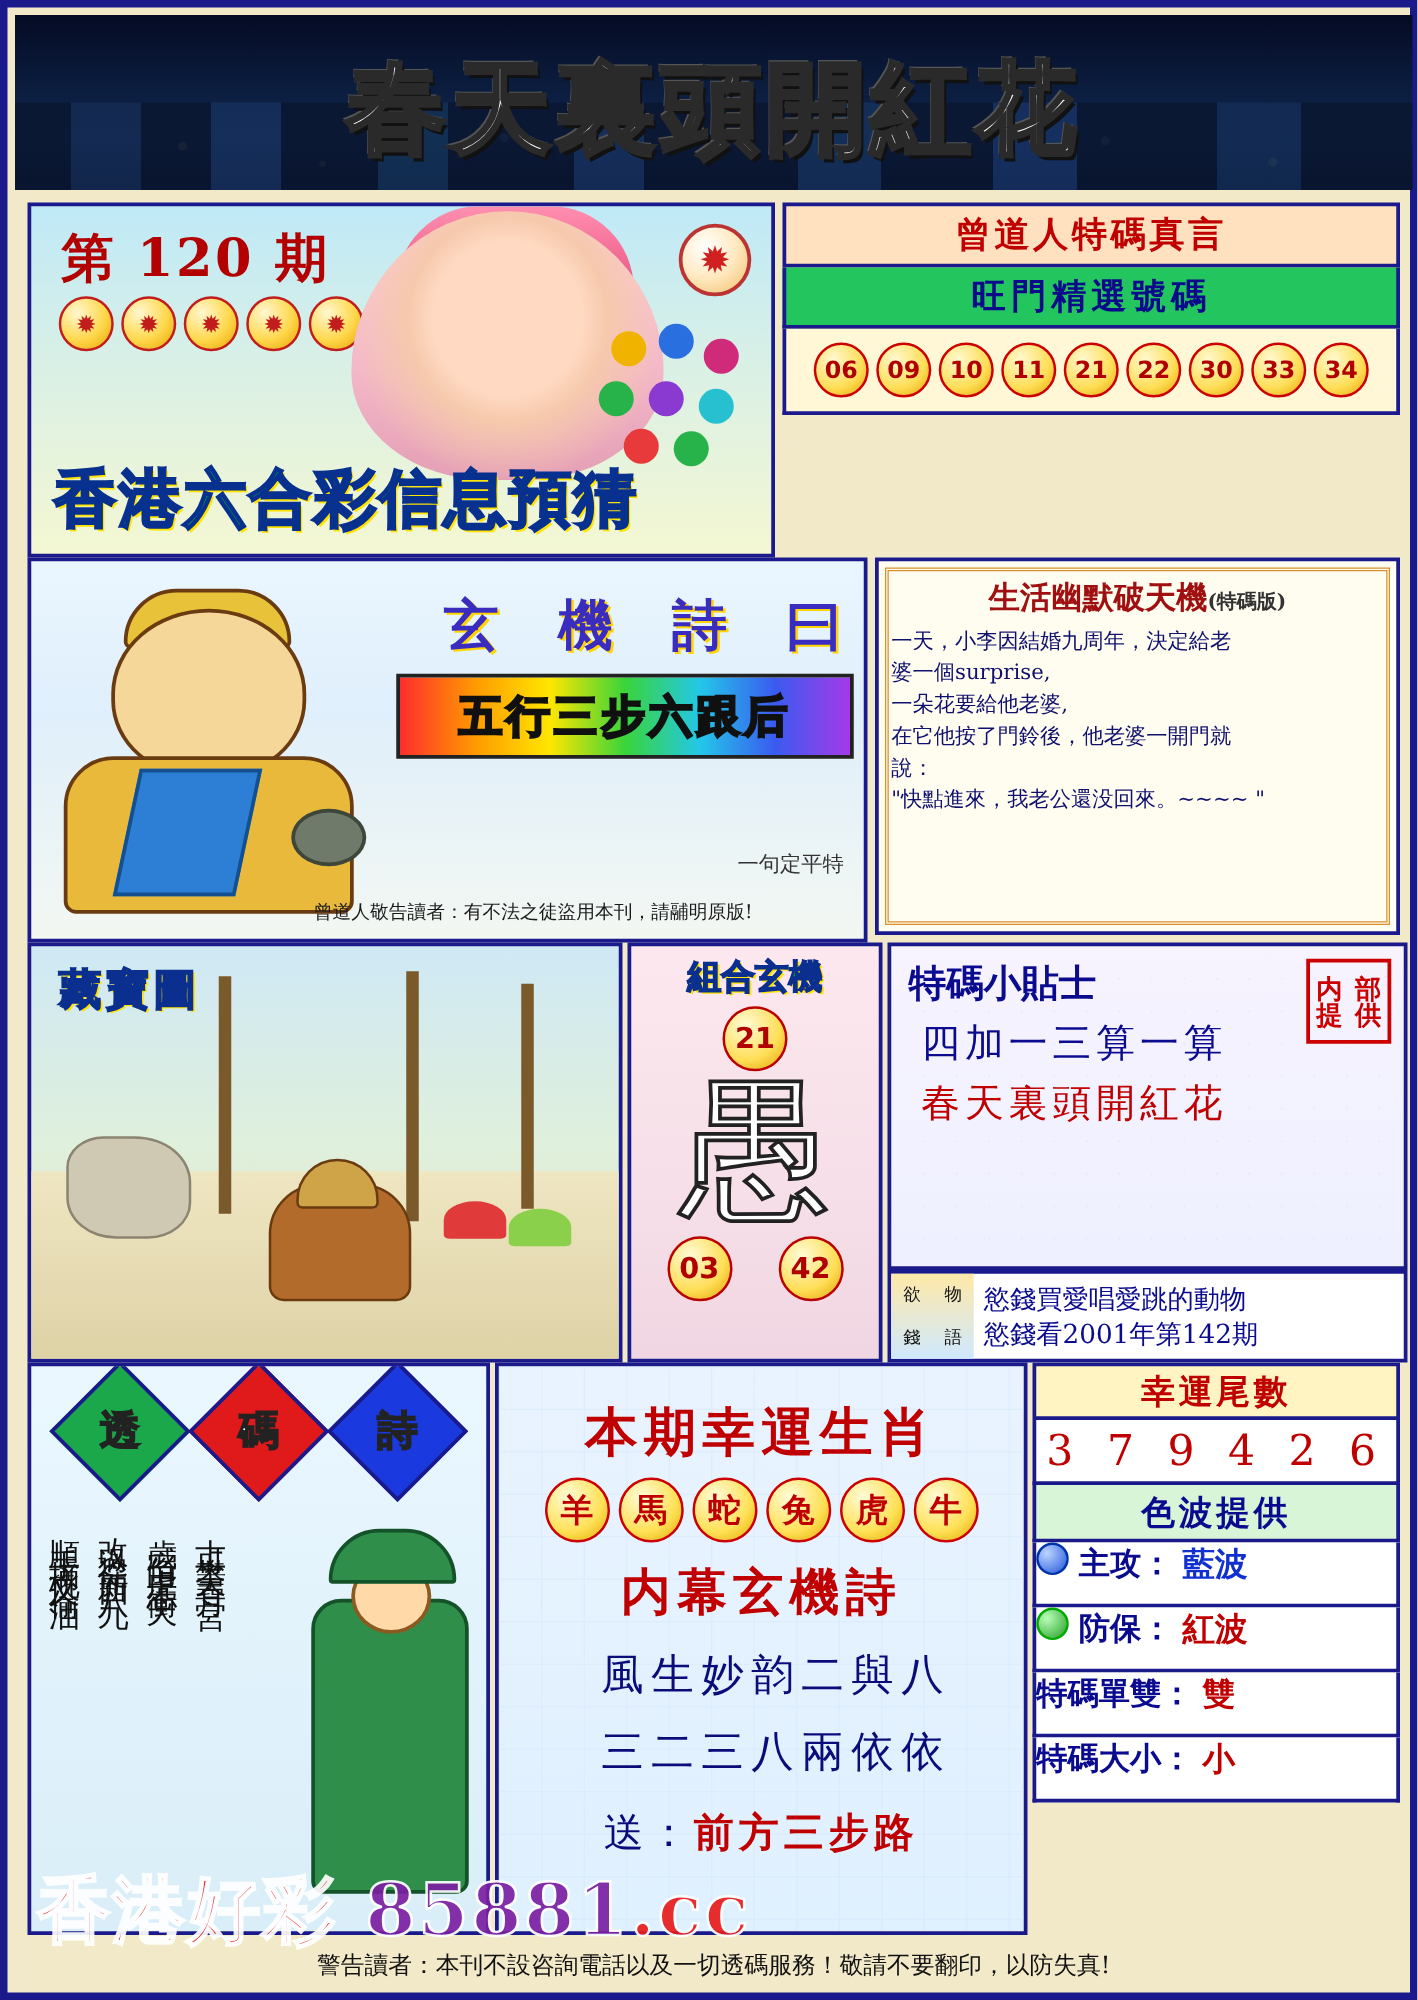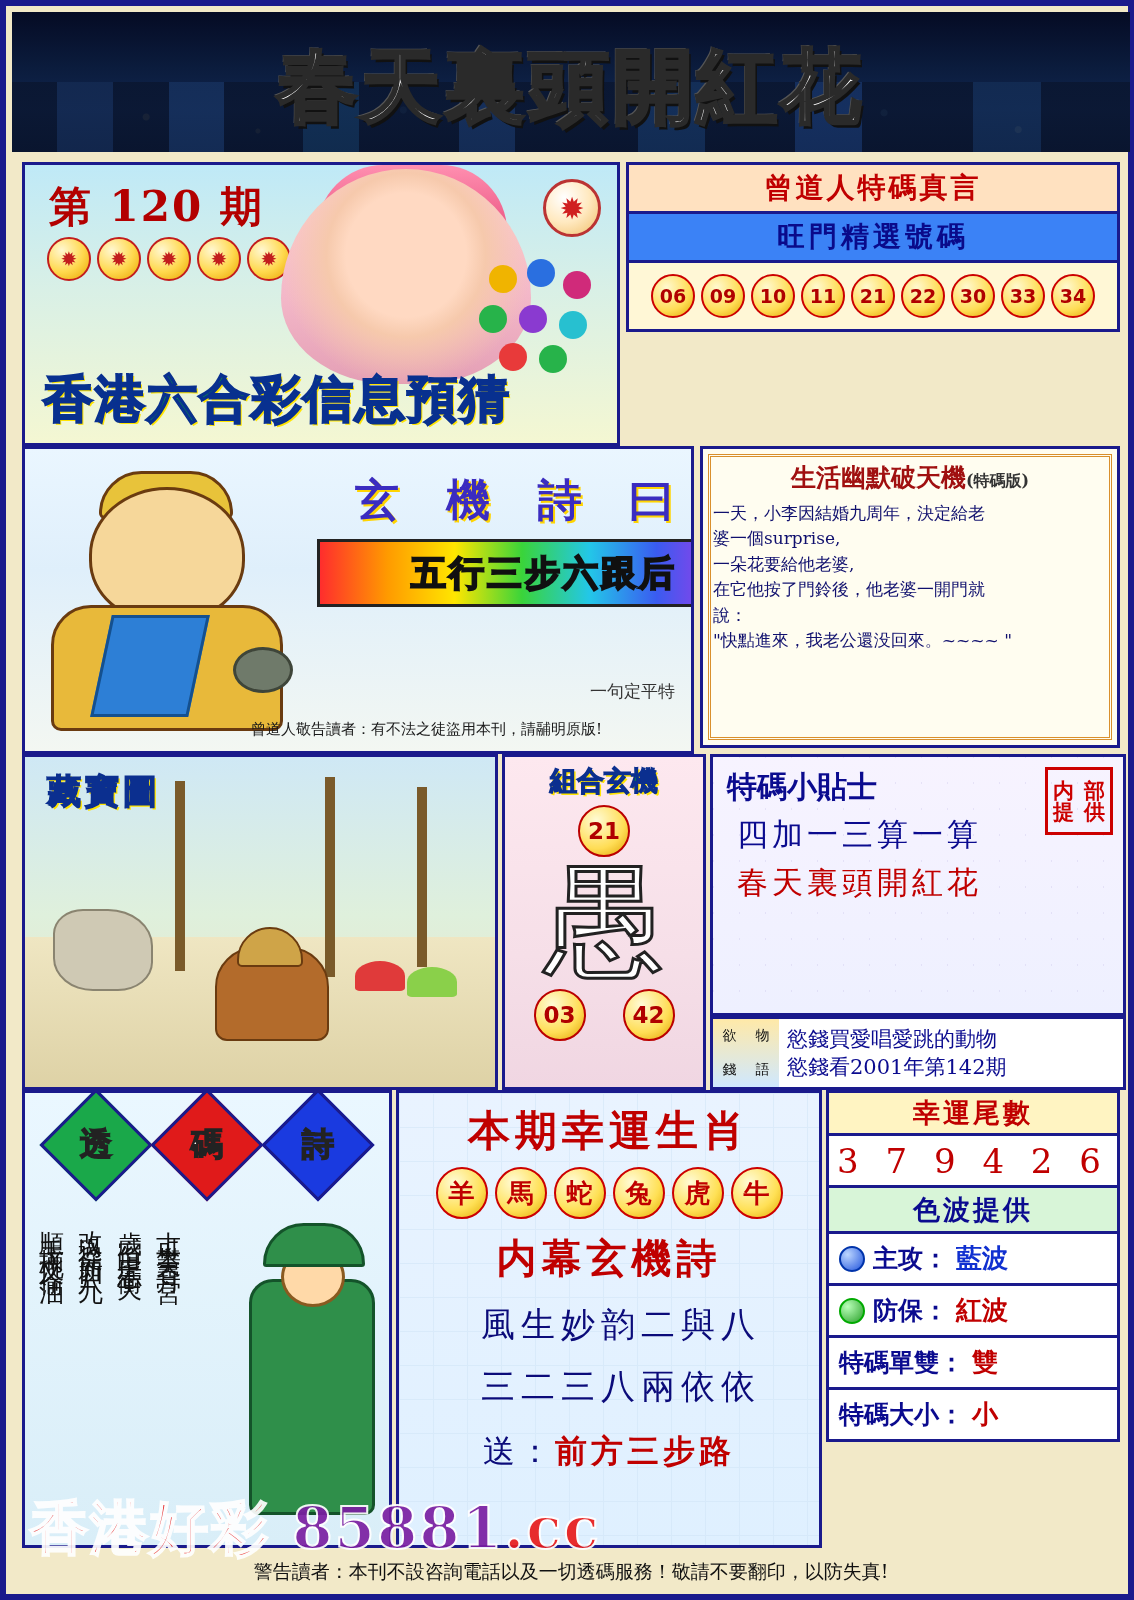--- a/index.html
+++ b/index.html
@@ -76,37 +76,37 @@
     border:3px solid #b33; display:flex;align-items:center;justify-content:center;
     color:#d02020;font-size:30px;}
   .dots{position:absolute;right:22px;top:100px;width:120px;height:110px;}
   .dots i{position:absolute;width:28px;height:28px;border-radius:50%;display:block;}
   .right1{position:absolute;left:604px;top:0;width:494px;height:278px;}
   .tm-head{height:46px;background:#ffe1c0;border:3px solid #1a1a8c;display:flex;align-items:center;justify-content:center;}
   .tm-head span{font-size:28px;font-weight:bold;color:#c00000;font-family:"DejaVu Serif",serif;letter-spacing:3px;}
   .tm-body{height:108px;border:3px solid #1a1a8c;border-top:none;background:#ffffff;
     display:flex;flex-direction:column;justify-content:center;gap:6px;padding:0 6px;box-sizing:border-box;}
   .tm-body p{margin:0;text-align:center;font-size:25px;color:#0b0b6e;font-family:"DejaVu Serif",serif;font-weight:bold;letter-spacing:1px;}
-  .wm-head{height:46px;background:#3b82f6;border:3px solid #1a1a8c;border-top:none;display:flex;align-items:center;justify-content:center;}
+  .wm-head{height:46px;background:#22c55e;border:3px solid #1a1a8c;border-top:none;display:flex;align-items:center;justify-content:center;}
   .wm-head span{font-size:28px;font-weight:bold;color:#0a0a8a;font-family:"DejaVu Serif",serif;letter-spacing:4px;}
   .wm-nums{height:66px;border:3px solid #1a1a8c;border-top:none;background:#fff7d6;
     display:flex;align-items:center;justify-content:center;gap:6px;}
   .num-ball{width:40px;height:40px;border-radius:50%;
     background:radial-gradient(circle at 34% 28%,#fff9cf,#ffdd55 60%,#e0a400);
     border:2px solid #c00;display:flex;align-items:center;justify-content:center;
     font-size:19px;font-weight:bold;color:#b00000;}
   
   .row2{position:absolute;left:16px;top:440px;width:1098px;height:302px;}
   .xuanji{position:absolute;left:0;top:0;width:666px;height:302px;border:3px solid #1a1a8c;
     background:linear-gradient(180deg,#eaf6ff 0%,#dfeffb 40%,#f3f7f2 100%);overflow:hidden;}
   .xj-title{position:absolute;left:330px;top:22px;font-size:44px;font-weight:bold;color:#3b2cc0;
     font-family:"DejaVu Serif",serif;letter-spacing:16px;text-shadow:2px 2px 0 #ffd400;}
   .xj-strip{position:absolute;left:292px;top:90px;width:360px;height:62px;
     background:linear-gradient(90deg,#ff2d2d,#ff9a00,#ffe600,#3ad43a,#23c7e8,#3a5bf0,#a43ae8);
-    border:3px solid #222;display:flex;align-items:center;justify-content:center;padding-left:44px;}
+    border:3px solid #222;display:flex;align-items:center;justify-content:center;}
   .xj-strip span{font-size:35px;font-weight:bold;color:#ffffff;-webkit-text-stroke:2px #101010;
     font-family:"DejaVu Serif",serif;letter-spacing:3px;}
   .xj-note{position:absolute;right:16px;bottom:48px;font-size:17px;color:#333;font-family:"DejaVu Serif",serif;}
   .xj-warn{position:absolute;left:226px;bottom:12px;font-size:15px;color:#1a1a1a;font-family:"DejaVu Serif",serif;}
   .oldman{position:absolute;left:10px;top:16px;width:270px;height:270px;}
   .om-head{position:absolute;left:54px;top:22px;width:150px;height:130px;border-radius:50% 50% 46% 46%;
     background:#f6d79a;border:3px solid #6a3b10;}
   .om-hat{position:absolute;left:64px;top:6px;width:128px;height:42px;background:#e8c33a;border:3px solid #6a3b10;border-radius:60px 60px 8px 8px;}
   .om-body{position:absolute;left:16px;top:140px;width:226px;height:120px;background:#e8b93a;border:3px solid #6a3b10;border-radius:40px 40px 10px 10px;}
   .om-sash{position:absolute;left:66px;top:150px;width:92px;height:96px;background:#2d7fd6;transform:skewX(-12deg);border:3px solid #14508f;}
@@ -169,42 +169,42 @@
   .vcol{writing-mode:vertical-rl;font-size:25px;color:#111;font-family:"DejaVu Serif",serif;letter-spacing:8px;height:300px;}
   .monk{position:absolute;right:6px;top:108px;width:150px;height:320px;}
   .monk-robe{position:absolute;left:16px;top:78px;width:120px;height:230px;background:#2f8f4a;border:3px solid #14532a;border-radius:24px 24px 10px 10px;}
   .monk-head{position:absolute;left:48px;top:46px;width:58px;height:54px;background:#ffd9a8;border:3px solid #8a5a20;border-radius:50%;}
   .monk-hat{position:absolute;left:30px;top:22px;width:96px;height:38px;background:#2f8f4a;border:3px solid #14532a;border-radius:50px 50px 4px 4px;}
   .center4{position:absolute;left:374px;top:0;width:420px;height:452px;border:3px solid #1a1a8c;
     background:linear-gradient(180deg,#e9f3ff,#dff0ff);overflow:hidden;}
   .center4 .mosaic{position:absolute;inset:0;opacity:.5;
     background-image:linear-gradient(#cfe4f7 1px,transparent 1px),linear-gradient(90deg,#cfe4f7 1px,transparent 1px);
     background-size:34px 34px;}
-  .c4-t1{position:relative;text-align:center;font-size:42px;font-weight:bold;color:#c00000;margin-top:10px;
+  .c4-t1{position:relative;text-align:center;font-size:42px;font-weight:bold;color:#c00000;margin-top:25px;
     font-family:"DejaVu Serif",serif;letter-spacing:5px;}
   .zodiac{position:relative;display:flex;justify-content:center;gap:7px;margin-top:8px;}
   .zball{width:48px;height:48px;border-radius:50%;background:radial-gradient(circle at 34% 28%,#fffbd6,#ffe055 60%,#e0a800);
     border:2px solid #c00;display:flex;align-items:center;justify-content:center;font-size:26px;font-weight:bold;color:#c00000;
     font-family:"DejaVu Serif",serif;}
   .c4-t2{position:relative;text-align:center;font-size:40px;font-weight:bold;color:#c00000;margin-top:12px;
     font-family:"DejaVu Serif",serif;letter-spacing:5px;}
   .c4-line{position:relative;text-align:center;font-size:34px;color:#0b0b7a;margin-top:16px;
     font-family:"DejaVu Serif",serif;letter-spacing:6px;padding-left:24px;}
   .c4-send{position:relative;text-align:center;font-size:32px;color:#0b0b7a;margin-top:20px;
     font-family:"DejaVu Serif",serif;letter-spacing:4px;}
   .c4-send b{color:#c00000;}
   .right4{position:absolute;left:804px;top:0;width:294px;height:452px;}
   .r4box{border:3px solid #1a1a8c;box-sizing:border-box;}
   .r4-h1{height:46px;background:#fff4c2;display:flex;align-items:center;justify-content:center;
     font-size:27px;font-weight:bold;color:#c00000;font-family:"DejaVu Serif",serif;letter-spacing:3px;}
   .r4-tails{height:52px;background:#ffffff;border-top:none;display:flex;align-items:center;justify-content:center;
     font-size:34px;color:#c00000;font-family:"DejaVu Serif",serif;letter-spacing:8px;}
   .r4-h2{height:46px;background:#d8f5d8;border-top:none;display:flex;align-items:center;justify-content:center;
     font-size:27px;font-weight:bold;color:#0b0b8f;font-family:"DejaVu Serif",serif;letter-spacing:3px;}
-  .r4-row{height:52px;border-top:none;background:#ffffff;display:flex;align-items:center;padding-left:10px;gap:8px;}
+  .r4-row{height:52px;border-top:none;background:#ffffff;display:flex;gap:8px;}
   .r4-row .lbl{font-size:25px;font-weight:bold;color:#0b0b8f;font-family:"DejaVu Serif",serif;}
   .r4-row .val{font-size:26px;font-weight:bold;color:#c00000;font-family:"DejaVu Serif",serif;}
   .r4-row .val.blue{color:#1030d0;}
   .dotico{width:22px;height:22px;border-radius:50%;background:radial-gradient(circle at 30% 30%,#b8ffb8,#2aa02a);border:2px solid #0a0;}
   .dotico.b{background:radial-gradient(circle at 30% 30%,#bcd6ff,#2255dd);border-color:#0033aa;}
   
   .footer{position:absolute;left:16px;top:1546px;width:1098px;height:40px;display:flex;align-items:center;justify-content:center;}
   .footer span{font-size:19px;color:#111;font-family:"DejaVu Serif",serif;}
   .watermark{position:absolute;left:24px;bottom:26px;font-size:58px;font-weight:bold;
     font-family:"DejaVu Serif",serif;color:#e81c1c;-webkit-text-stroke:2px #ffffff;letter-spacing:2px;opacity:.92;}

